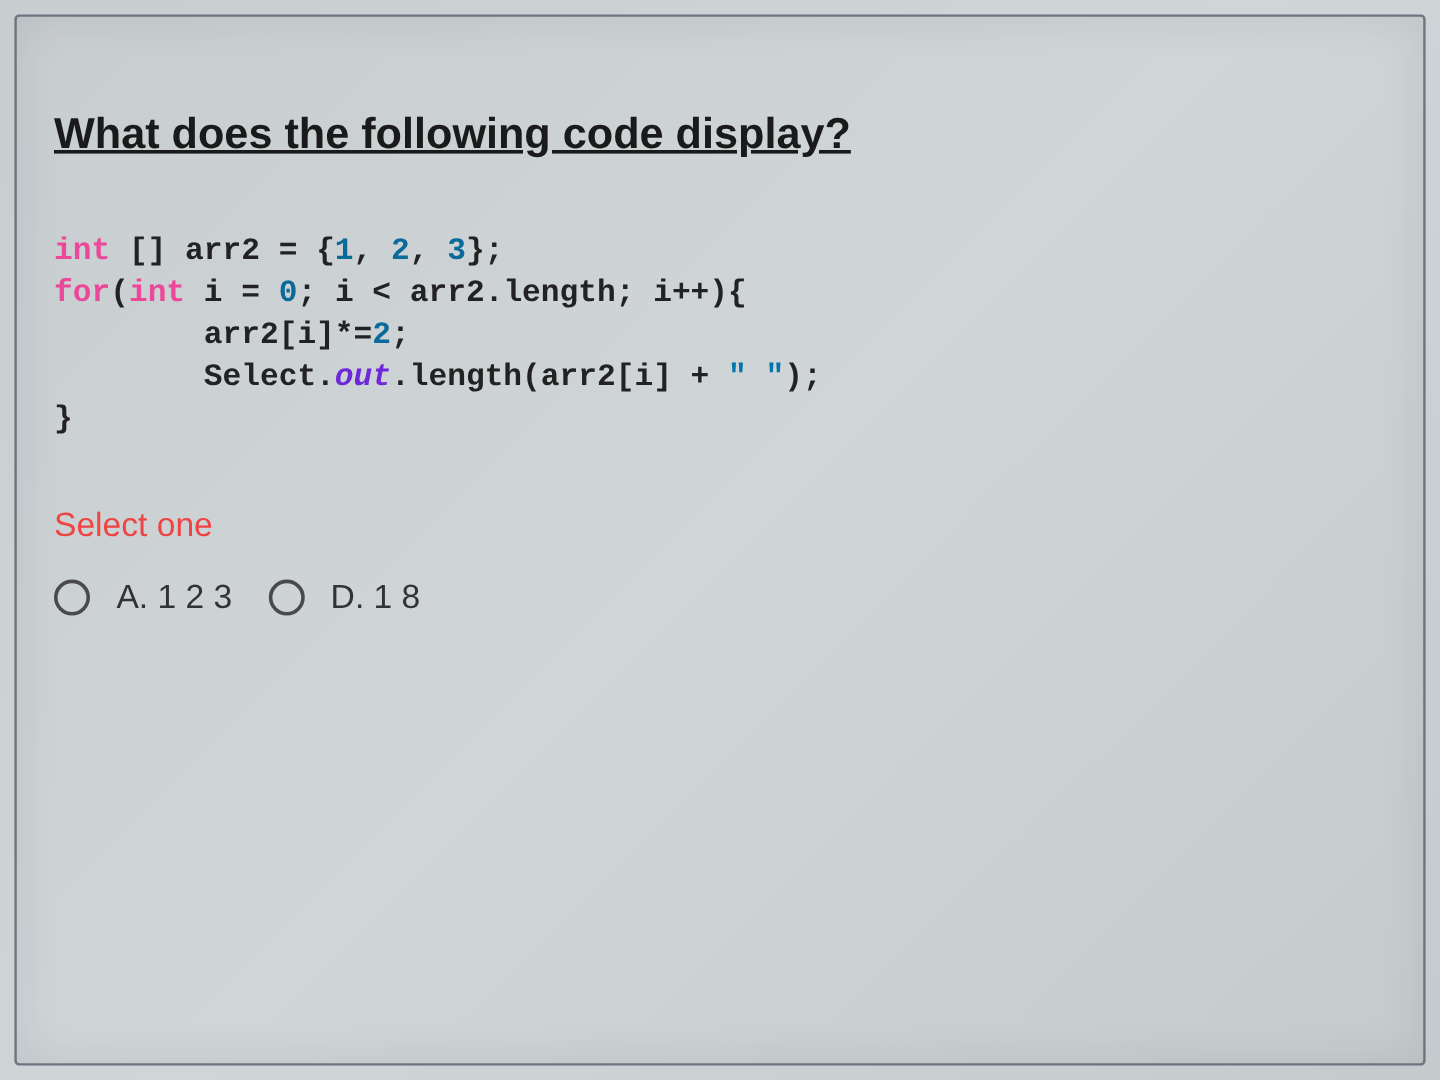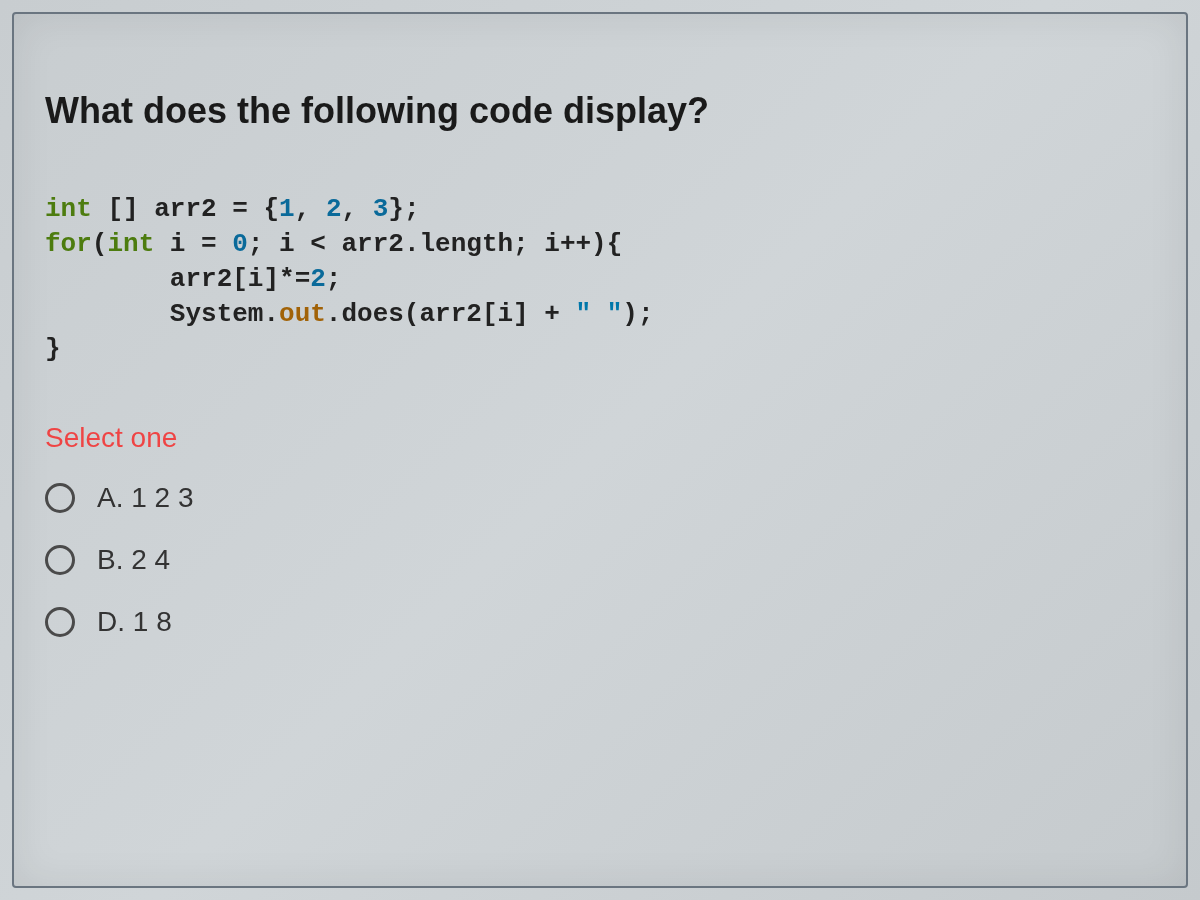--- a/index.html
+++ b/index.html
@@ -24,43 +24,44 @@
       border-radius: 4px;
       pointer-events: none;
       box-shadow: inset 0 0 40px rgba(0,0,0,0.08);
     }
     .question-title {
       font-size: 36px;
       font-weight: 700;
       color: #1a1a1a;
       margin-top: 60px;
       margin-bottom: 60px;
+      text-decoration: underline;
     }
     .code-block {
       font-family: "Courier New", Courier, monospace;
       font-size: 26px;
       font-weight: 700;
       line-height: 1.35;
       margin-bottom: 55px;
       white-space: pre;
       color: #222;
     }
-    .kw { color: #4d7c0f; }
+    .kw { color: #ec4899; }
     .num { color: #0a6a9a; }
-    .mth { color: #a16207; }
+    .mth { font-style: italic; color: #6d28d9; }
     .str { color: #0077aa; }
     .select-label {
       font-size: 28px;
       color: #ef4444;
       margin-bottom: 28px;
       font-weight: 400;
     }
     .options {
       display: flex;
-      flex-direction: column;
+      flex-direction: row;
       gap: 30px;
     }
     .option {
       display: flex;
       align-items: center;
       gap: 22px;
       cursor: pointer;
     }
     .radio {
       width: 30px;
@@ -77,31 +78,27 @@
     }
   </style>
 </head>
 <body>
 
 <h1 class="question-title">What does the following code display?</h1>
 
 <div class="code-block"><span class="kw">int</span><span> [] arr2 = {</span><span class="num">1</span><span>, </span><span class="num">2</span><span>, </span><span class="num">3</span><span>};</span>
 <span class="kw">for</span><span>(</span><span class="kw">int</span><span> i = </span><span class="num">0</span><span>; i &lt; arr2.length; i++){</span>
 <span>        arr2[i]*=</span><span class="num">2</span><span>;</span>
-<span>        System.</span><span class="mth">out</span><span>.does(arr2[i] + </span><span class="str">" "</span><span>);</span>
+<span>        Select.</span><span class="mth">out</span><span>.length(arr2[i] + </span><span class="str">" "</span><span>);</span>
 <span>}</span></div>
 
 <div class="select-label">Select one</div>
 
 <div class="options">
   <label class="option">
     <span class="radio"></span>
     <span class="option-label">A. 1 2 3</span>
   </label>
   <label class="option">
     <span class="radio"></span>
-    <span class="option-label">B. 2 4</span>
-  </label>
-  <label class="option">
-    <span class="radio"></span>
     <span class="option-label">D. 1 8</span>
   </label>
 </div>
 
 </body></html>

